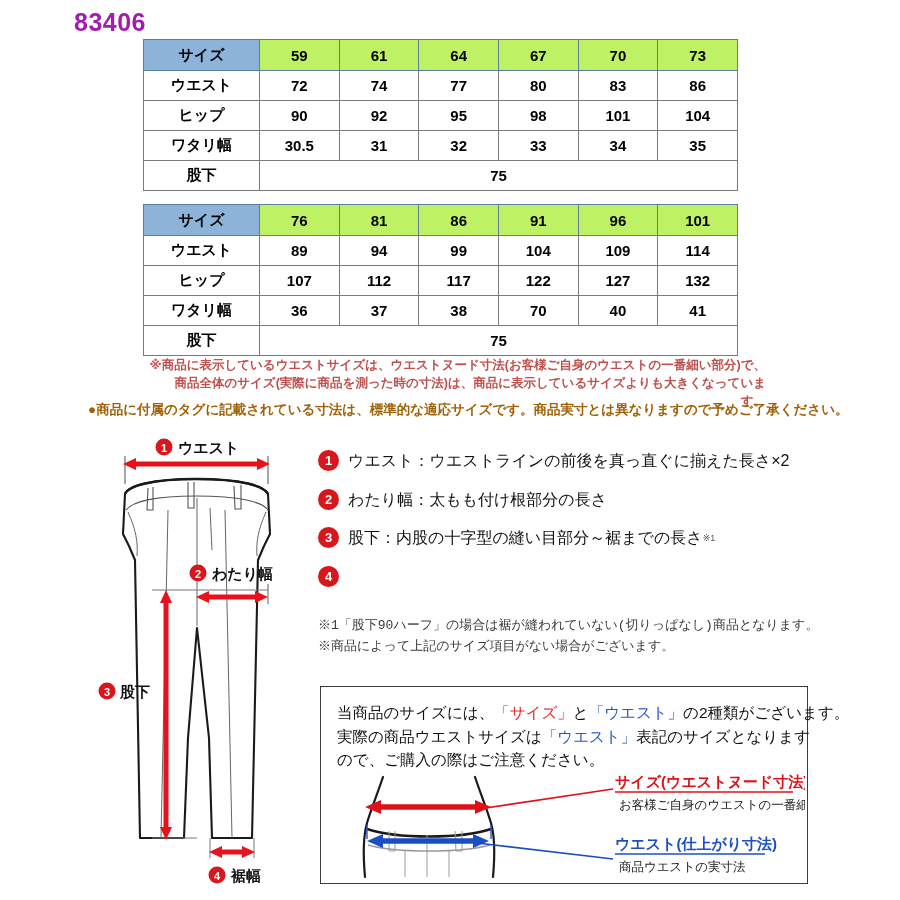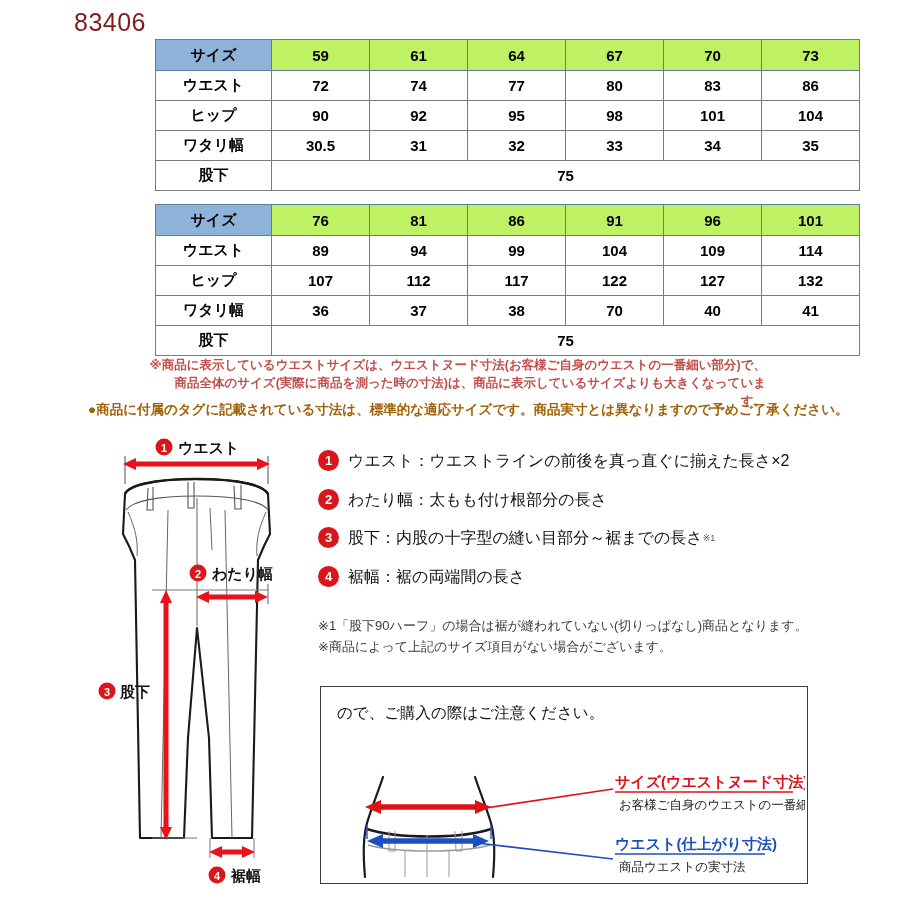--- a/index.html
+++ b/index.html
@@ -15,32 +15,32 @@
     position: relative;
     overflow: hidden;
   }
 
   
   #product-code {
     position: absolute;
     left: 74px;
     top: 8px;
     font-size: 25px;
-    font-weight: normal;
+    font-weight: bold;
     letter-spacing: 0.5px;
-    color: #7f1d1d;
+    color: #a21caf;
   }
 
   
   .size-table {
     position: absolute;
     border-collapse: collapse;
     table-layout: fixed;
-    width: 705px;
-    left: 155px;
+    width: 595px;
+    left: 143px;
     font-size: 15px;
     font-weight: bold;
   }
   #size-table-1 { top: 39px; }
   #size-table-2 { top: 204px; }
 
   .size-table td,
   .size-table th {
     border: 1px solid #7a7a7a;
     text-align: center;
@@ -132,20 +132,21 @@
 
   
   #aster-notes {
     position: absolute;
     left: 318px;
     top: 616px;
     font-size: 13px;
     line-height: 1.58;
     color: #3a3a3a;
     white-space: nowrap;
+    font-family: Liberation Mono, monospace;
   }
 
   
   #pants-figure {
     position: absolute;
     left: 92px;
     top: 438px;
     width: 225px;
     height: 452px;
   }
@@ -295,21 +296,20 @@
   <div class="legend-row">
     <div class="badge">2</div>
     <div class="legend-text"><span>わたり幅：太もも付け根部分の長さ</span></div>
   </div>
   <div class="legend-row">
     <div class="badge">3</div>
     <div class="legend-text"><span>股下：内股の十字型の縫い目部分～裾までの長さ</span><span class="sup">※1</span></div>
   </div>
   <div class="legend-row">
     <div class="badge">4</div>
-    <div class="legend-text"><span>裾幅：裾の両端間の長さ</span></div>
   </div>
 </div>
 
 <div id="aster-notes">
   <div>※1「股下90ハーフ」の場合は裾が縫われていない(切りっぱなし)商品となります。</div>
   <div>※商品によって上記のサイズ項目がない場合がございます。</div>
 </div>
 
 <svg id="pants-figure" viewBox="0 0 225 452">
 
@@ -383,20 +383,22 @@
     <polygon points="117,414 130,408 130,420" fill="#e8121a"></polygon>
     <polygon points="163,414 150,408 150,420" fill="#e8121a"></polygon>
   </g>
   <circle cx="125" cy="437" r="8.5" fill="#d8161c"></circle>
   <text x="125" y="441.5" font-size="11" font-weight="bold" fill="#ffffff" text-anchor="middle" font-family="Liberation Sans, sans-serif">4</text>
   <text x="139" y="442.5" font-size="15" font-weight="bold" fill="#111" font-family="Liberation Sans, sans-serif">裾幅</text>
 </svg>
 
 <div id="info-box">
   <div id="info-text">
+    <div><span>当商品のサイズには、</span><span class="red">「サイズ」</span><span>と</span><span class="blue">「ウエスト」</span><span>の2種類がございます。</span></div>
+    <div><span>実際の商品ウエストサイズは</span><span class="blue">「ウエスト」</span><span>表記のサイズとなります</span></div>
     <div>ので、ご購入の際はご注意ください。</div>
   </div>
 
   <svg id="waist-figure" viewBox="0 0 478 108">
 
     <g fill="none" stroke="#1a1a1a" stroke-width="2.2" stroke-linecap="round">
       <path d="M56,4 C50,22 44,36 40,50 C36,64 36,82 38,104"></path>
       <path d="M148,4 C154,22 160,36 164,50 C168,64 168,82 166,104"></path>
     </g>
 

